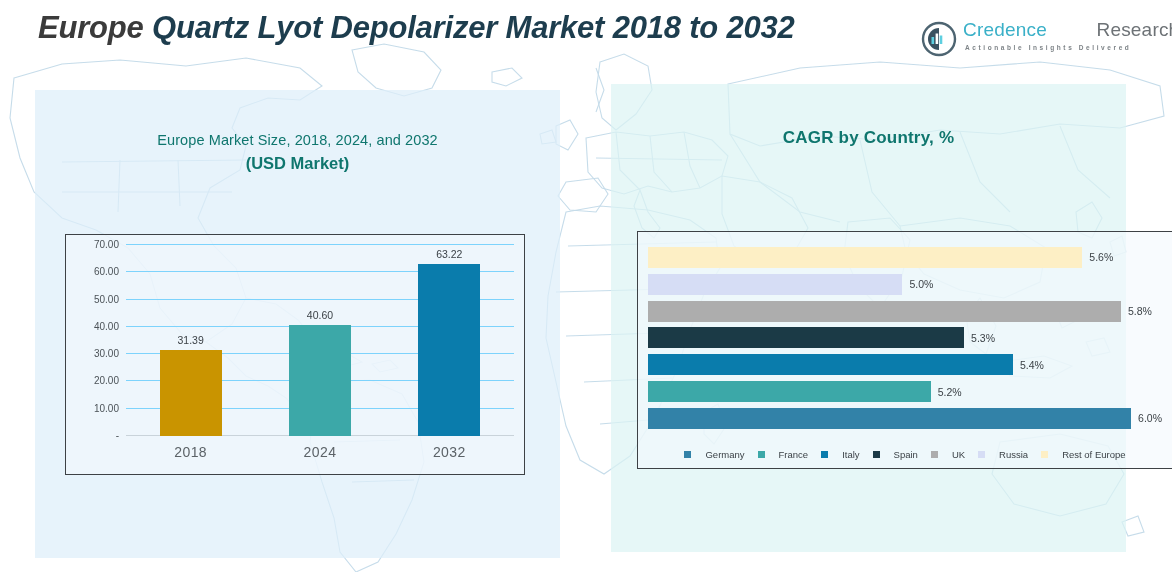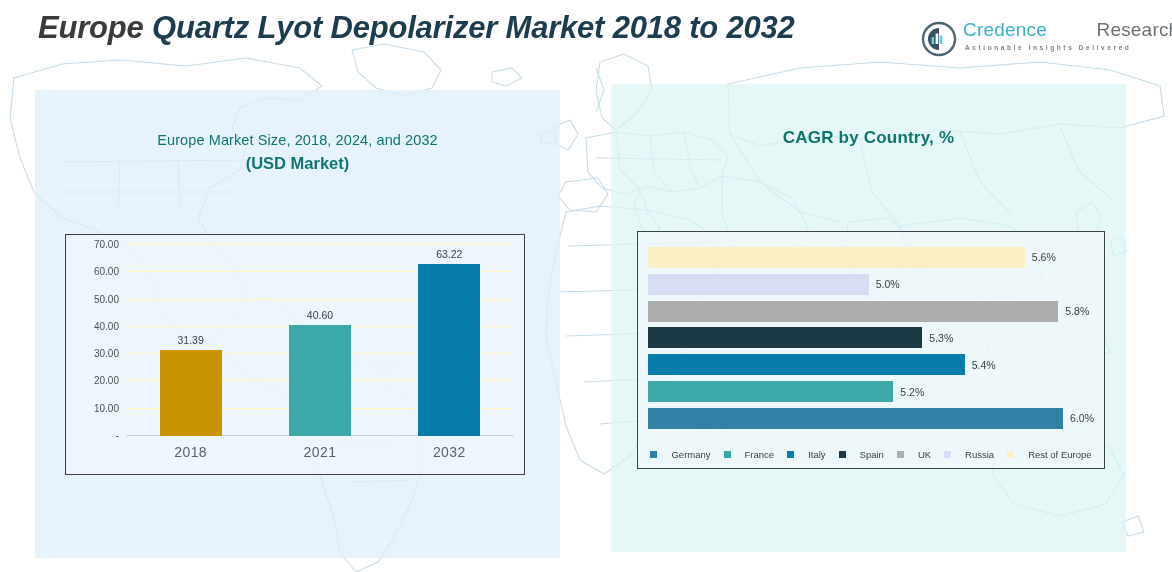--- a/index.html
+++ b/index.html
@@ -54,25 +54,25 @@
   .pt-l1{top:42px;font-size:14.5px;letter-spacing:.1px;}
   .pt-l2{top:64px;font-size:16.5px;font-weight:bold;}
   .pt-r1{top:44px;font-size:17px;font-weight:bold;letter-spacing:.2px;}
 
   
   .chart-frame{
     position:absolute;background:rgba(243,249,253,.60);
     border:1px solid #3d4145;box-sizing:border-box;z-index:2;
   }
   #chart-left{left:65px;top:234px;width:460px;height:241px;}
-  #chart-right{left:637px;top:231px;width:468px;height:238px;}
+  #chart-right{left:637px;top:231px;width:536px;height:238px;}
 
   
   .vplot{position:absolute;left:60px;top:10px;right:10px;bottom:38px;}
-  .gridline{position:absolute;left:0;right:0;height:1px;background:#fef9c3;}
+  .gridline{position:absolute;left:0;right:0;height:1px;background:#7dd3fc;}
   .gridline.base{background:#c9d3da;}
   .ytick{
     position:absolute;right:calc(100% + 7px);
     transform:translateY(-50%);
     font-size:10px;color:#4b5257;white-space:nowrap;
   }
   .vbars{position:absolute;left:0;right:0;bottom:0;top:0;display:flex;
          align-items:flex-end;justify-content:space-around;}
   .vbar-slot{width:33.3%;display:flex;flex-direction:column;align-items:center;
              justify-content:flex-end;height:100%;position:relative;}
@@ -251,21 +251,21 @@
             <div class="vbar" style="height: 58%; background: rgb(60, 168, 168);"></div>
           </div>
           <div class="vbar-slot">
             <div class="vbar-val">63.22</div>
             <div class="vbar" style="height: 90.3143%; background: rgb(10, 124, 172);"></div>
           </div>
         </div>
     </div>
     <div class="xlabels" id="v-xlabels">
         <div class="xlabel">2018</div>
-        <div class="xlabel">2021</div>
+        <div class="xlabel">2024</div>
         <div class="xlabel">2032</div>
       </div>
   </div>
 
   <div class="chart-frame" id="chart-right">
     <div class="hplot" id="h-bars">
         <div class="hrow">
           <div class="hbar" style="width: 84.5%; background: rgb(253, 239, 197);"></div>
           <div class="hval">5.6%</div>
         </div>

